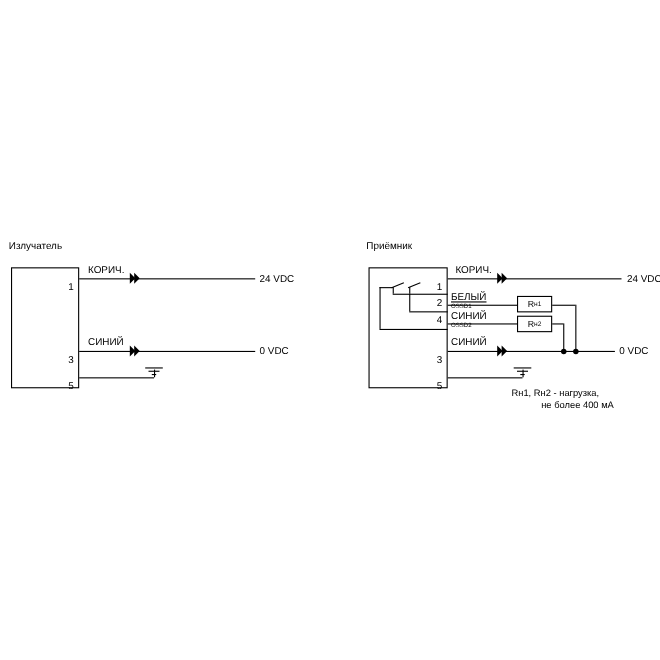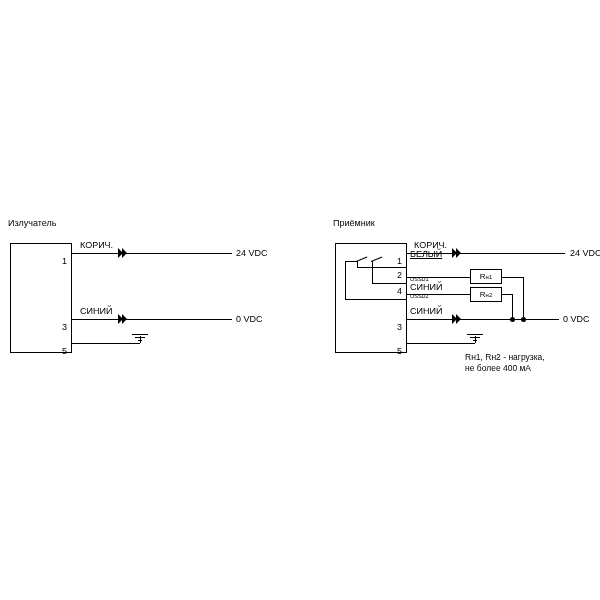--- a/index.html
+++ b/index.html
@@ -158,21 +158,21 @@
   <div class="vthin" style="left:357px; top:261px; height:6px;"></div>
   <div class="vthin" style="left:372px; top:261px; height:6px;"></div>
   <div class="hthin" style="left:356px; top:261px; width:12px; transform:rotate(-22deg); transform-origin:left center;"></div>
   <div class="hthin" style="left:371px; top:261px; width:12px; transform:rotate(-22deg); transform-origin:left center;"></div>
   <div class="hthin" style="left:357px; top:267px; width:50px;"></div>
   <div class="hthin" style="left:372px; top:283px; width:35px;"></div>
   <div class="vthin" style="left:372px; top:267px; height:16px;"></div>
 
   <div class="lbl" style="left:397px; top:270px;">2</div>
   <div class="hline" style="left:407px; top:277px; width:63px;"></div>
-  <div class="lbl" style="left:410px; top:249px;text-decoration:underline;">БЕЛЫЙ</div>
+  <div class="lbl" style="left:410px; top:265px;text-decoration:underline;">БЕЛЫЙ</div>
   <div class="lbl tiny" style="left:410px; top:276px;">OSSD1</div>
   <div class="res" style="left:470px; top:269px; width:32px; height:15px;">
     <span>R</span>
       <span class="sub">н1</span>
   </div>
   <div class="hline" style="left:502px; top:277px; width:21px;"></div>
   <div class="vline" style="left:523px; top:277px; height:42px;"></div>
 
   <div class="lbl" style="left:397px; top:286px;">4</div>
   <div class="hline" style="left:407px; top:294px; width:63px;"></div>
@@ -196,15 +196,15 @@
   <div class="hline" style="left:407px; top:343px; width:68px;"></div>
   <div class="lbl" style="left:397px; top:346px;">5</div>
   <div class="vline" style="left:475px; top:336px; height:7px;"></div>
   <div class="gnd" style="left:467px; top:334px; width:16px; height:10px;">
     <i class="g1"></i>
       <i class="g2"></i>
       <i class="g3"></i>
   </div>
 
   <div class="note" style="left:465px; top:352px;">Rн1, Rн2 - нагрузка,</div>
-  <div class="note" style="left:465px; top:363px;">не более 400 мА</div>
+  <div class="note" style="left:492px; top:363px;">не более 400 мА</div>
 
 </div>
 
 </body></html>

